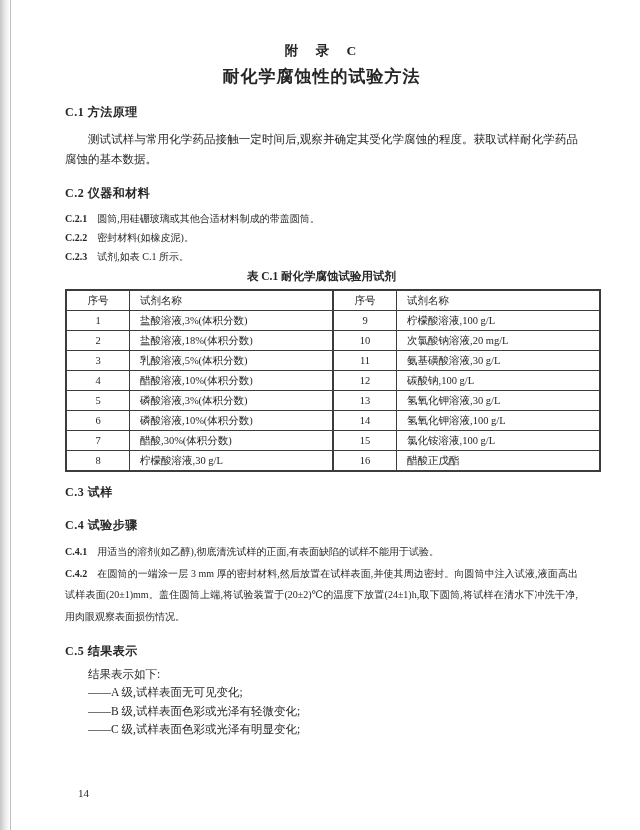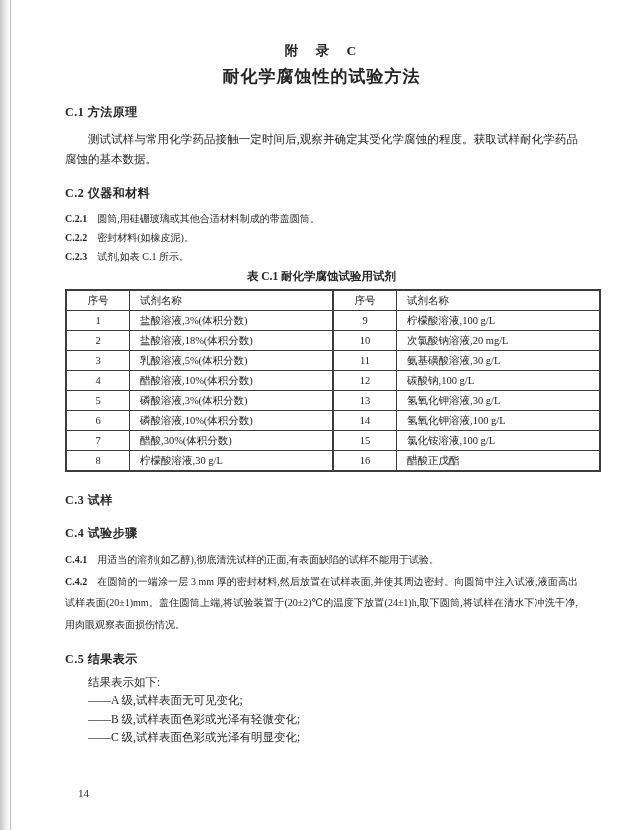--- a/index.html
+++ b/index.html
@@ -123,21 +123,21 @@
     </tr>
     <tr>
       <td class="col-no">8</td>
       <td class="col-name">柠檬酸溶液,30 g/L</td>
       <td class="col-no mid">16</td>
       <td class="col-name">醋酸正戊酯</td>
     </tr>
   </tbody>
     </table>
 
-  <div class="sec-heading" style="margin-top:20px;">C.3  试样</div>
+  <div class="sec-heading" style="margin-top:12px;">C.3  试样</div>
 
   <div class="sec-heading">C.4  试验步骤</div>
   <div class="c4-block">
     <div class="clause"><span class="cnum">C.4.1</span><span>用适当的溶剂(如乙醇),彻底清洗试样的正面,有表面缺陷的试样不能用于试验。</span></div>
     <div class="clause"><span class="cnum">C.4.2</span><span>在圆筒的一端涂一层 3 mm 厚的密封材料,然后放置在试样表面,并使其周边密封。向圆筒中注入试液,液面高出试样表面(20±1)mm。盖住圆筒上端,将试验装置于(20±2)℃的温度下放置(24±1)h,取下圆筒,将试样在清水下冲洗干净,用肉眼观察表面损伤情况。</span></div>
   </div>
 
   <div class="sec-heading">C.5  结果表示</div>
   <div class="c5-intro">结果表示如下:</div>
   <div class="dash-item">——A 级,试样表面无可见变化;</div>

